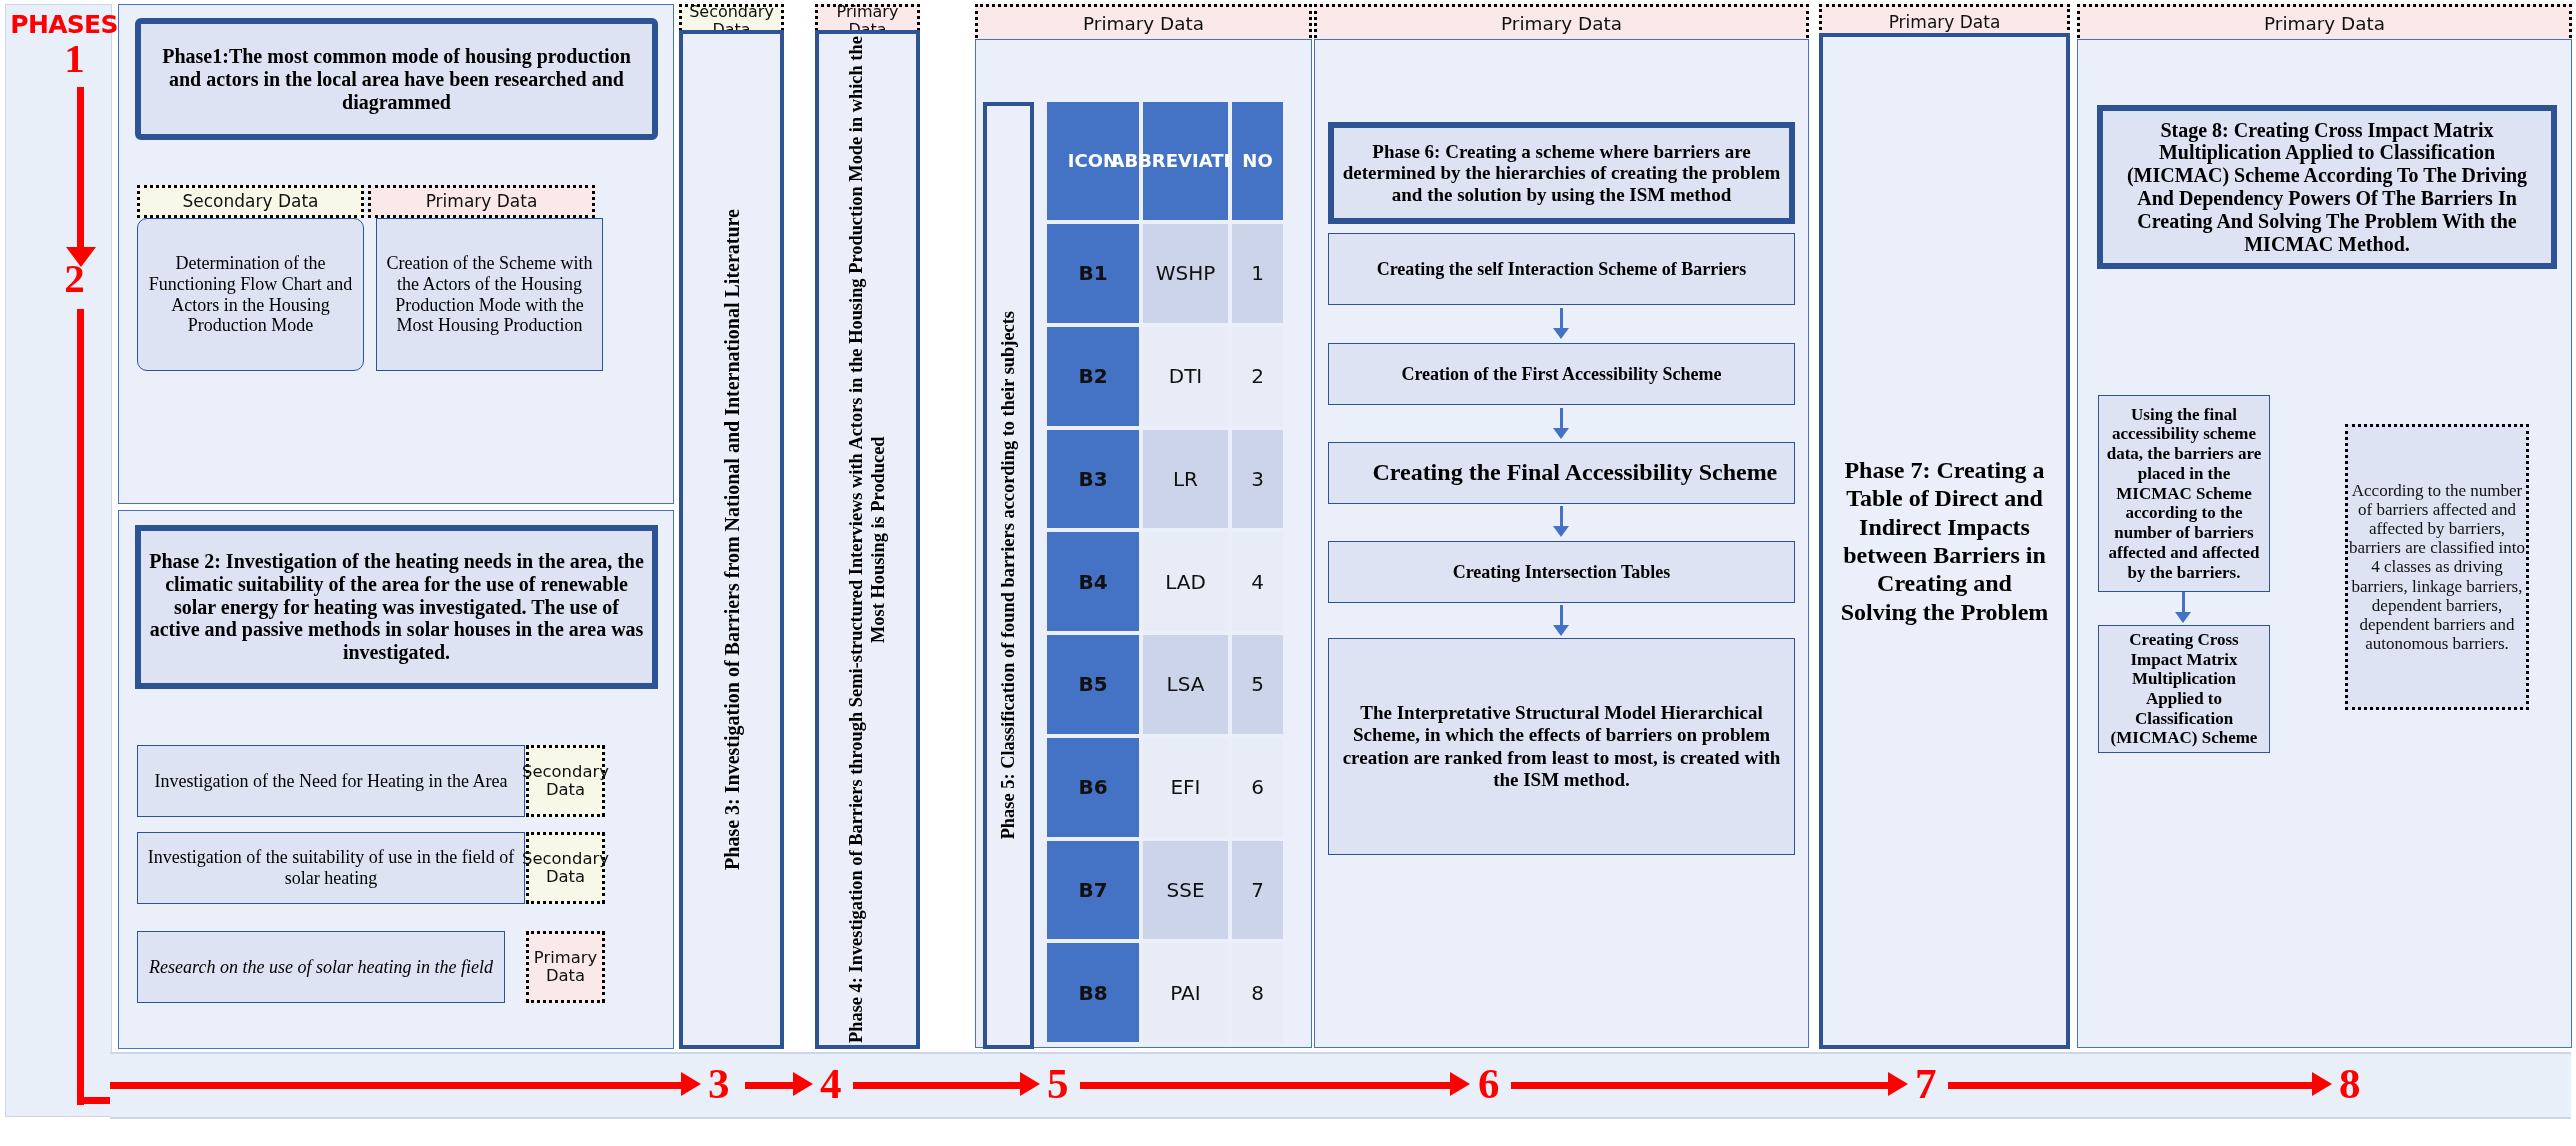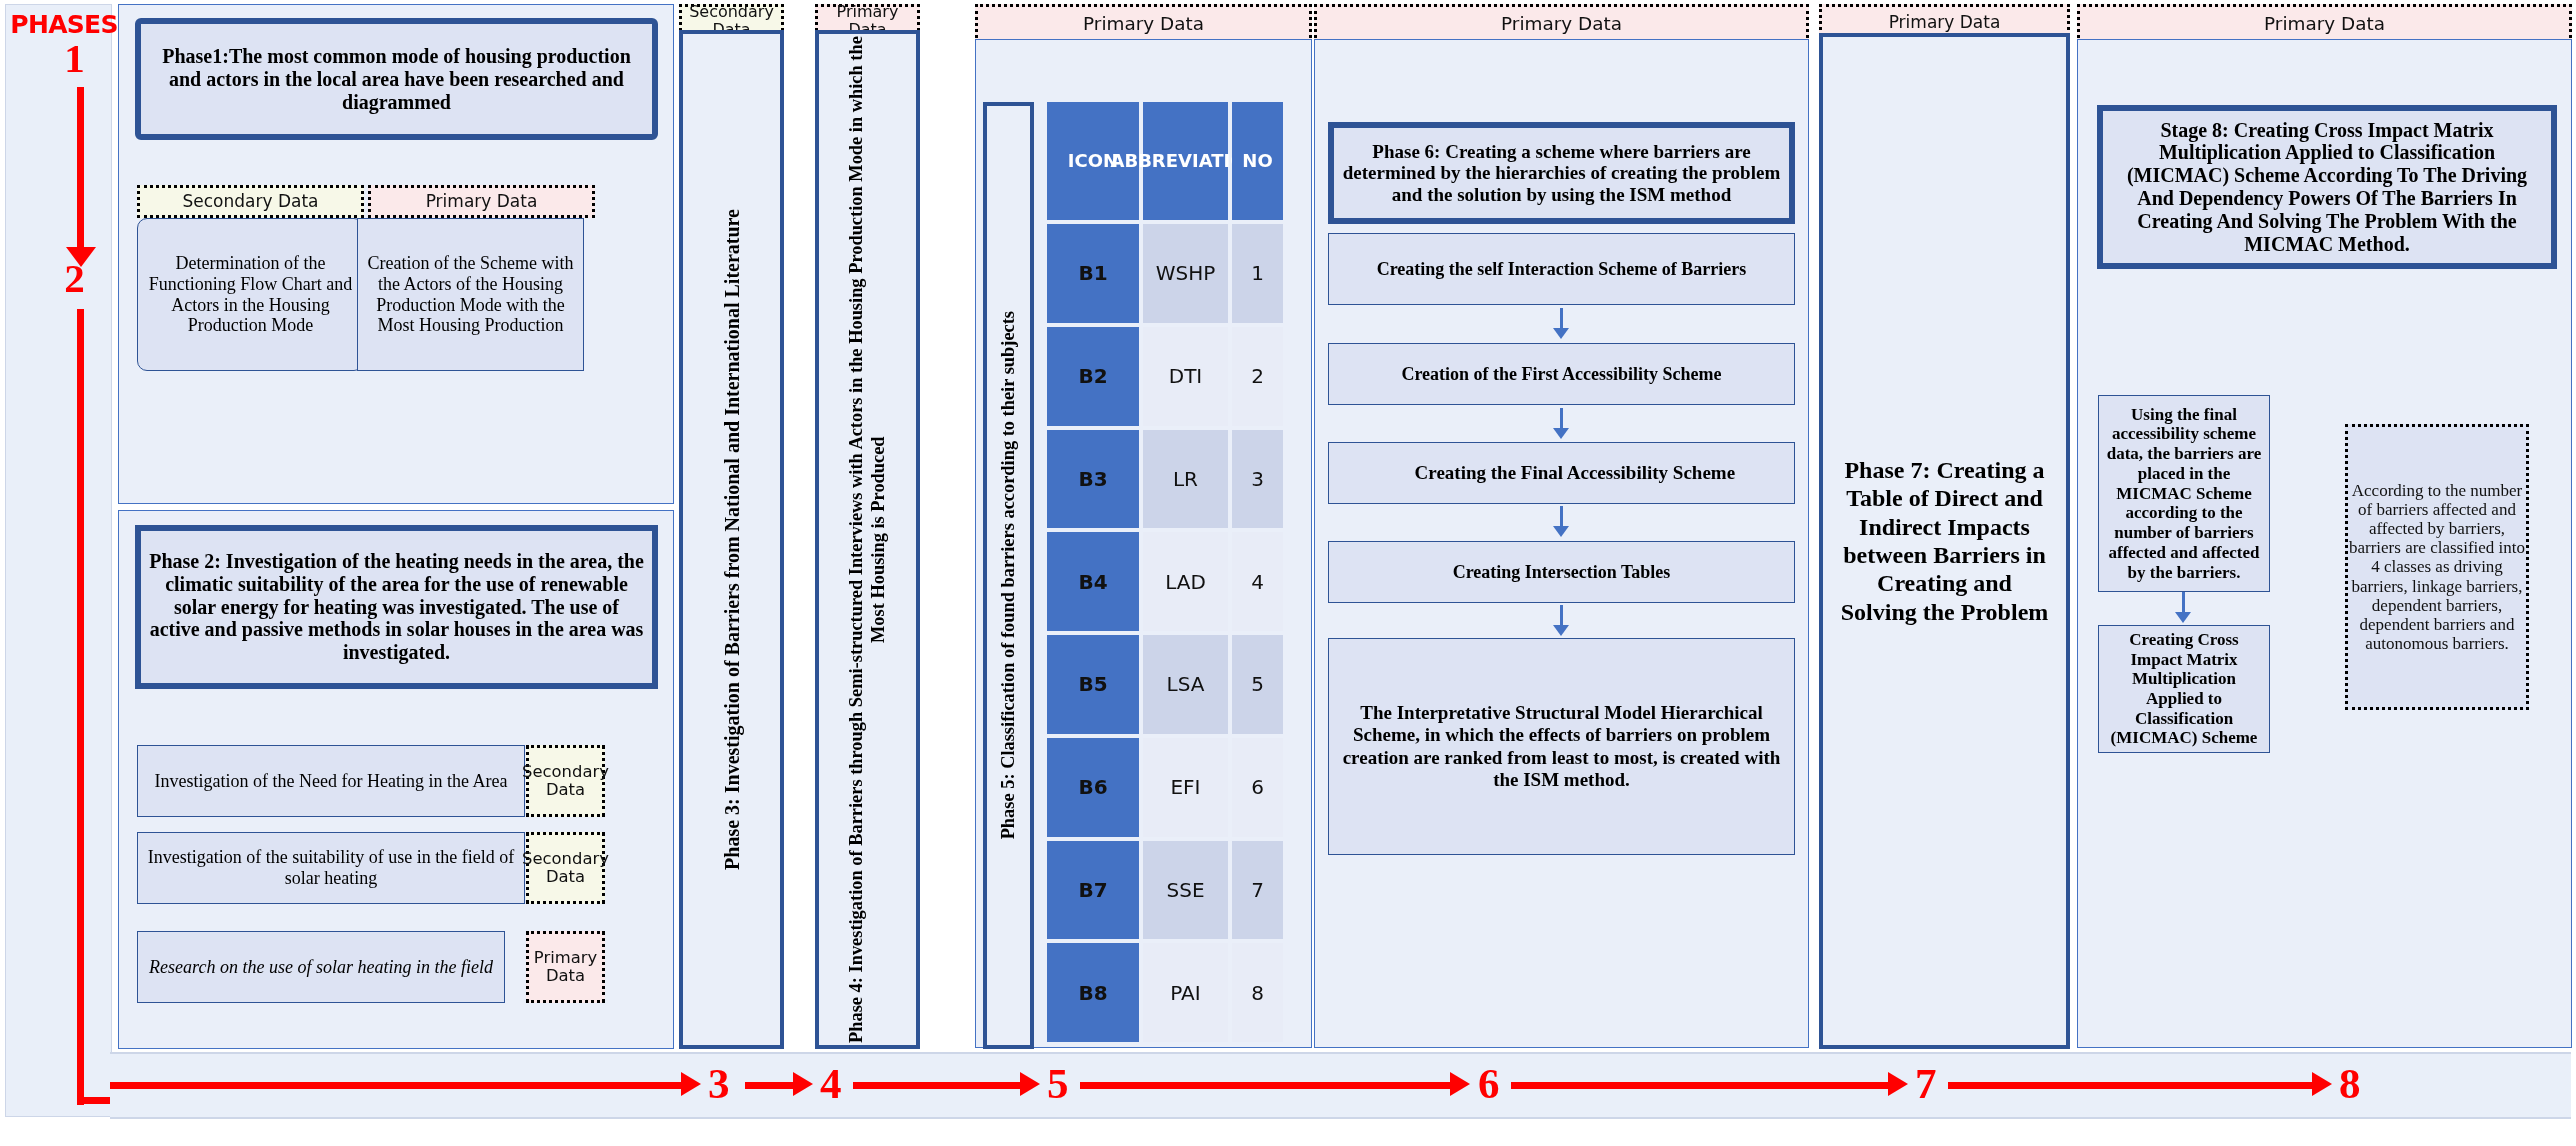--- a/index.html
+++ b/index.html
@@ -84,21 +84,21 @@
   <div class="tag sec" style="left:137px;top:185px;width:227px;height:33px;font-size:17px;">
     <span>Secondary Data</span>
   </div>
   <div class="tag pri" style="left:368px;top:185px;width:227px;height:33px;font-size:17px;">
     <span>Primary Data</span>
   </div>
 
   <div class="lbox" style="left:137px;top:218px;width:227px;height:153px;font-size:18px;border-radius:10px;">
     <span>Determination of the Functioning Flow Chart and Actors in the Housing Production Mode</span>
   </div>
-  <div class="lbox" style="left:357px;top:218px;width:227px;height:153px;font-size:18px;">
+  <div class="lbox" style="left:376px;top:218px;width:227px;height:153px;font-size:18px;">
     <span>Creation of the Scheme with the Actors of the Housing Production Mode with the Most Housing Production</span>
   </div>
 
   <div class="panel" style="left:118px;top:510px;width:556px;height:539px;"></div>
 
   <div class="hdrbox ring" style="left:135px;top:525px;width:523px;height:164px;font-size:20px;">
     <span>Phase 2: Investigation of the heating needs in the area, the climatic suitability of the area for the use of renewable solar energy for heating was investigated. The use of active and passive methods in solar houses in the area was investigated.</span>
   </div>
 
   <div class="lbox" style="left:137px;top:745px;width:388px;height:72px;font-size:18px;">
@@ -210,21 +210,21 @@
   </div>
 
   <div class="lbox" style="left:1328px;top:343px;width:467px;height:62px;font-size:18px;font-weight:bold;">
     <span>Creation of the First Accessibility Scheme</span>
   </div>
   <div class="darrow" style="left:1553px;top:408px;height:32px;">
     <div class="stem" style="height:21px;"></div>
       <div class="head" style="top:20px;"></div>
   </div>
 
-  <div class="lbox" style="left:1328px;top:442px;width:467px;height:62px;font-size:19px;font-weight:bold;padding-left:32px;">
+  <div class="lbox" style="left:1328px;top:442px;width:467px;height:62px;font-size:24px;font-weight:bold;padding-left:32px;">
     <span>Creating the Final Accessibility Scheme</span>
   </div>
   <div class="darrow" style="left:1553px;top:506px;height:32px;">
     <div class="stem" style="height:21px;"></div>
       <div class="head" style="top:20px;"></div>
   </div>
 
   <div class="lbox" style="left:1328px;top:541px;width:467px;height:62px;font-size:18px;font-weight:bold;">
     <span>Creating Intersection Tables</span>
   </div>

